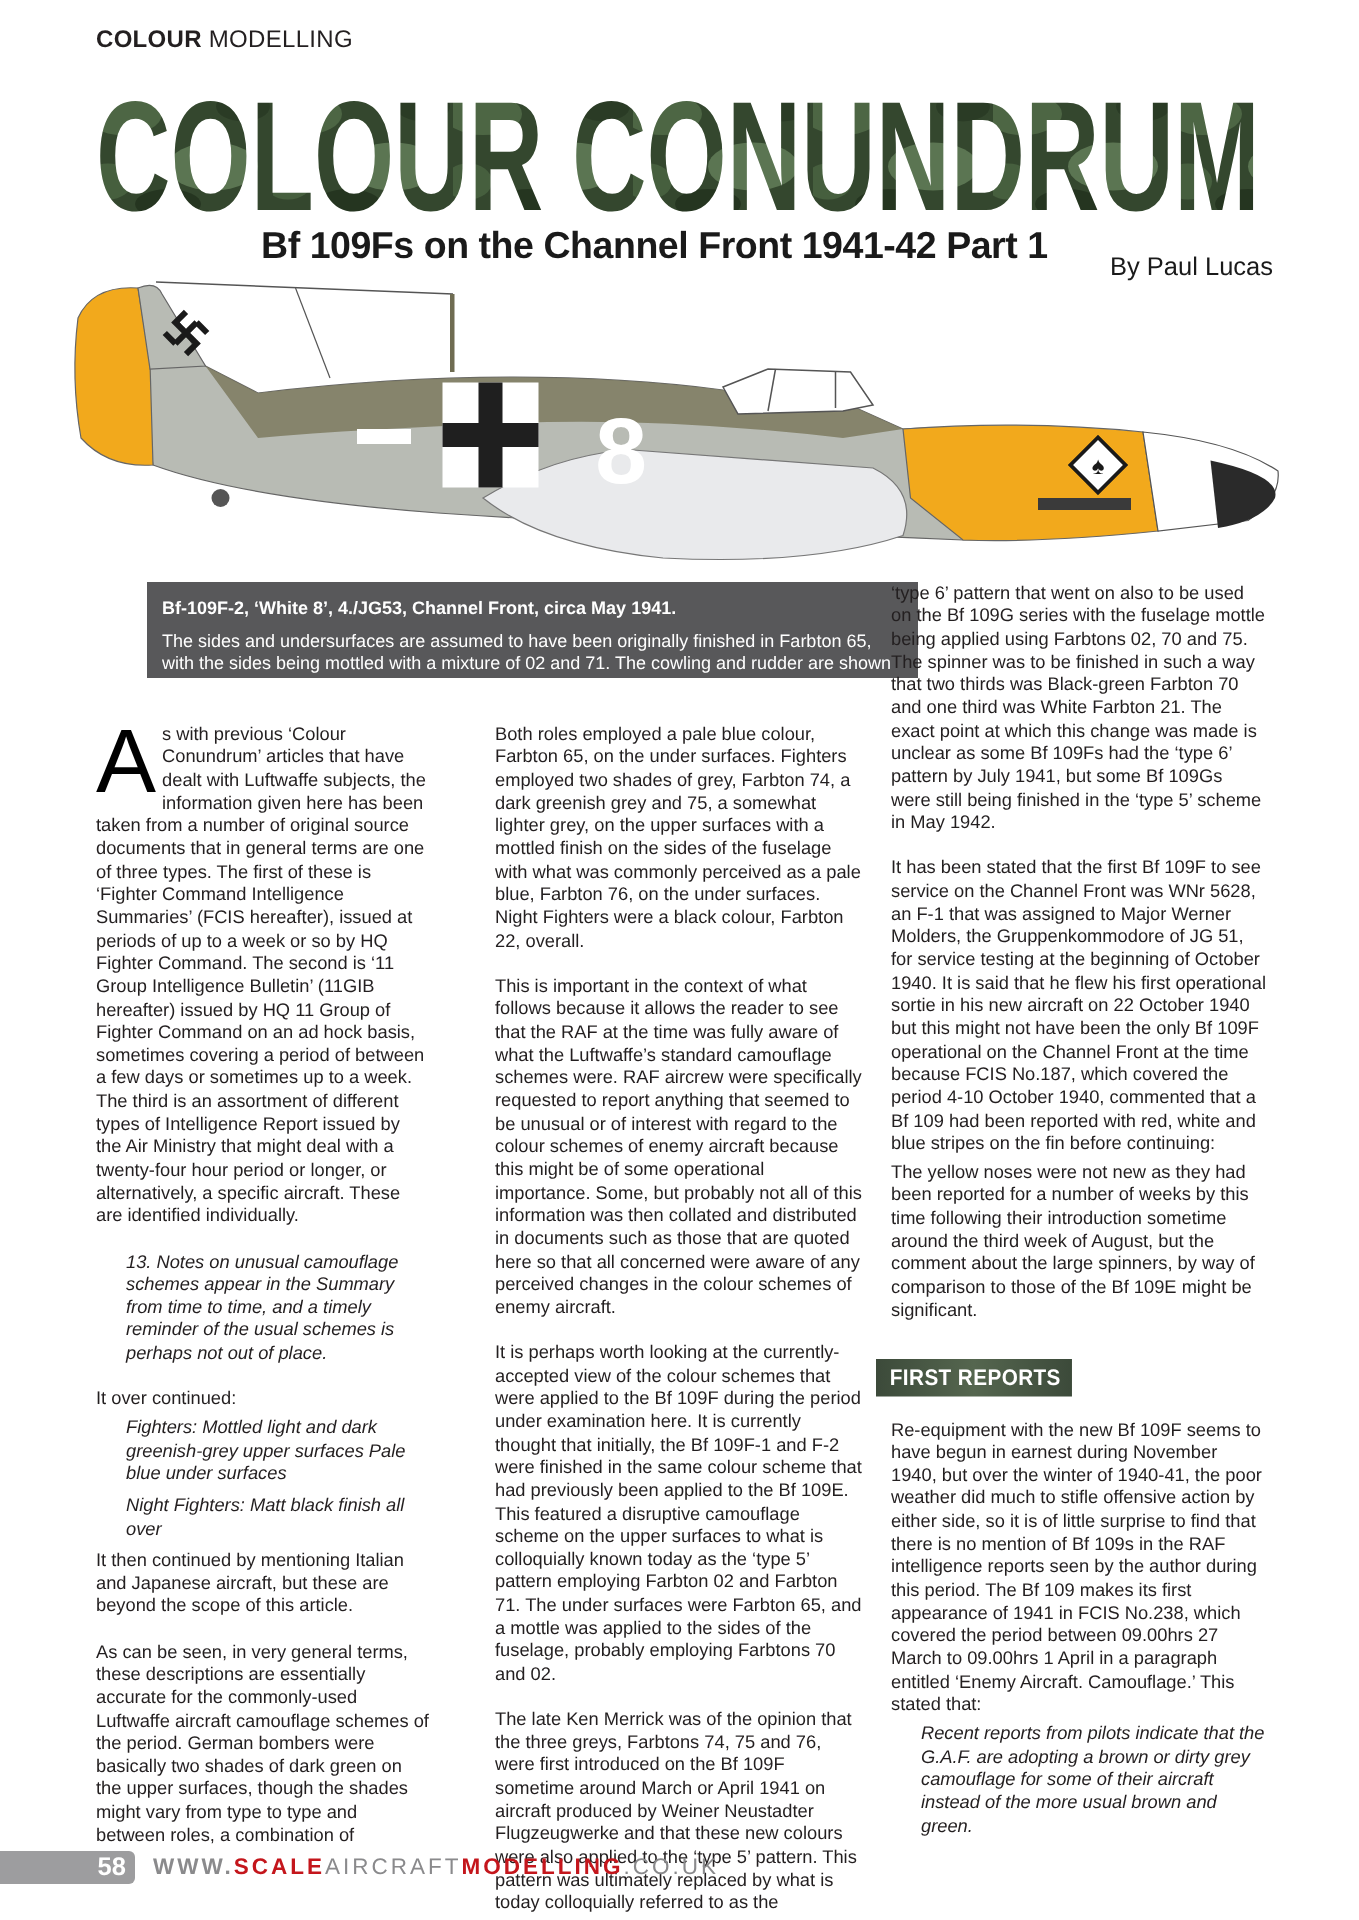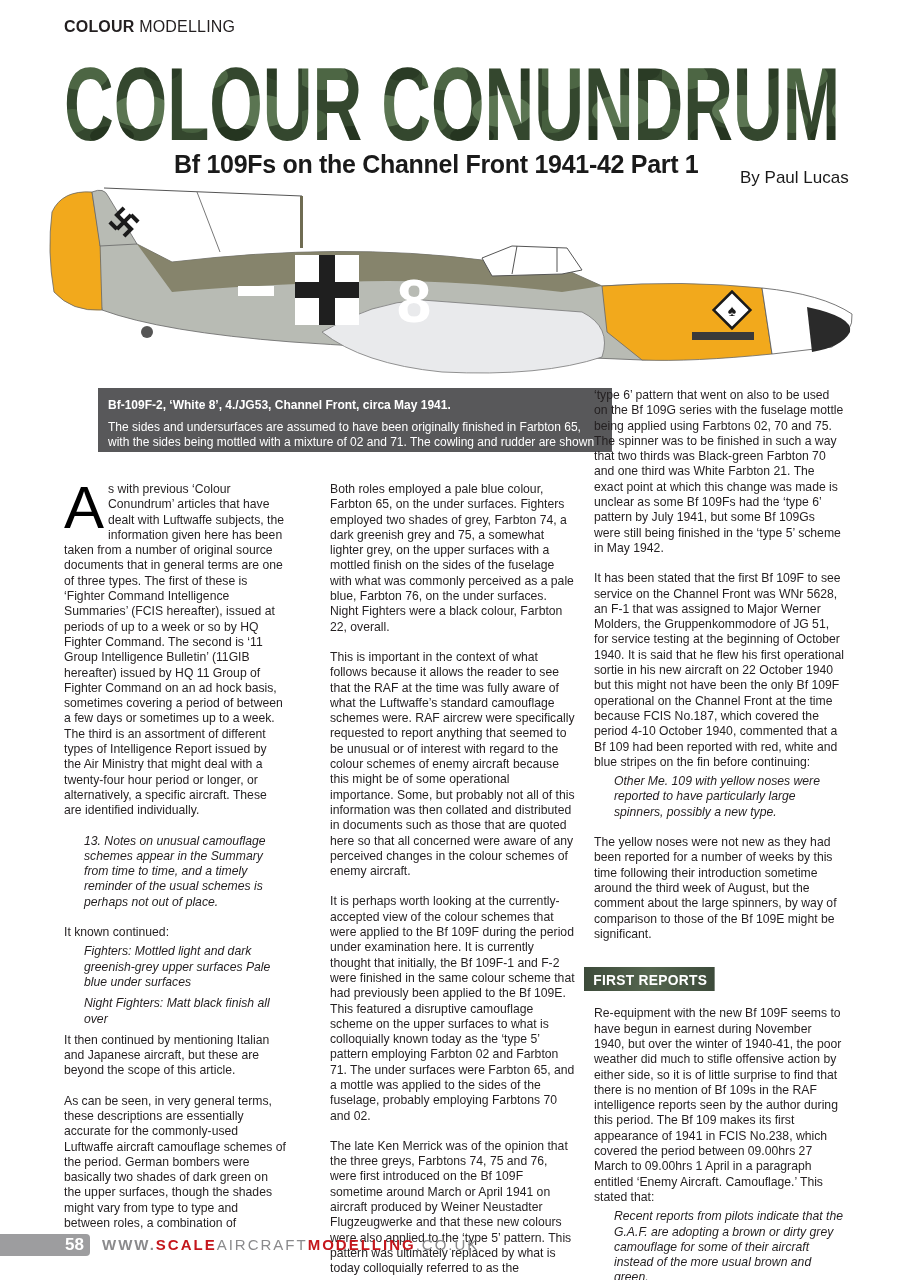--- a/index.html
+++ b/index.html
@@ -111,38 +111,37 @@
 </div>
 
 <div class="caption-box">
   <div class="caption-title">Bf-109F-2, ‘White 8’, 4./JG53, Channel Front, circa May 1941.</div>
   <div class="caption-body">The sides and undersurfaces are assumed to have been originally finished in Farbton 65, with the sides being mottled with a mixture of 02 and 71. The cowling and rudder are shown as being 04.</div>
 </div>
 
 <div class="col col1">
   <p><span class="dropcap">A</span><span>s with previous ‘Colour Conundrum’ articles that have dealt with Luftwaffe subjects, the information given here has been taken from a number of original source documents that in general terms are one of three types. The first of these is ‘Fighter Command Intelligence Summaries’ (FCIS hereafter), issued at periods of up to a week or so by HQ Fighter Command. The second is ‘11 Group Intelligence Bulletin’ (11GIB hereafter) issued by HQ 11 Group of Fighter Command on an ad hock basis, sometimes covering a period of between a few days or sometimes up to a week. The third is an assortment of different types of Intelligence Report issued by the Air Ministry that might deal with a twenty-four hour period or longer, or alternatively, a specific aircraft. These are identified individually.</span></p>
   <p class="quote">13. Notes on unusual camouflage schemes appear in the Summary from time to time, and a timely reminder of the usual schemes is perhaps not out of place.</p>
-  <p class="tight">It known continued:</p>
+  <p class="tight">It over continued:</p>
   <p class="quote tight">Fighters: Mottled light and dark greenish-grey upper surfaces Pale blue under surfaces</p>
   <p class="quote tight">Night Fighters: Matt black finish all over</p>
   <p>It then continued by mentioning Italian and Japanese aircraft, but these are beyond the scope of this article.</p>
   <p><span>As can be seen, in very general terms, these descriptions are essentially accurate for the commonly-used Luftwaffe aircraft camouflage schemes of the period. German bombers were basically two shades of dark green on the upper surfaces, though the shades might vary from type to type and between roles, a combination of </span></p>
 </div>
 
 <div class="col col2">
   <p>Both roles employed a pale blue colour, Farbton 65, on the under surfaces. Fighters employed two shades of grey, Farbton 74, a dark greenish grey and 75, a somewhat lighter grey, on the upper surfaces with a mottled finish on the sides of the fuselage with what was commonly perceived as a pale blue, Farbton 76, on the under surfaces. Night Fighters were a black colour, Farbton 22, overall.</p>
   <p>This is important in the context of what follows because it allows the reader to see that the RAF at the time was fully aware of what the Luftwaffe’s standard camouflage schemes were. RAF aircrew were specifically requested to report anything that seemed to be unusual or of interest with regard to the colour schemes of enemy aircraft because this might be of some operational importance. Some, but probably not all of this information was then collated and distributed in documents such as those that are quoted here so that all concerned were aware of any perceived changes in the colour schemes of enemy aircraft.</p>
   <p>It is perhaps worth looking at the currently-accepted view of the colour schemes that were applied to the Bf 109F during the period under examination here. It is currently thought that initially, the Bf 109F-1 and F-2 were finished in the same colour scheme that had previously been applied to the Bf 109E. This featured a disruptive camouflage scheme on the upper surfaces to what is colloquially known today as the ‘type 5’ pattern employing Farbton 02 and Farbton 71. The under surfaces were Farbton 65, and a mottle was applied to the sides of the fuselage, probably employing Farbtons 70 and 02.</p>
   <p>The late Ken Merrick was of the opinion that the three greys, Farbtons 74, 75 and 76, were first introduced on the Bf 109F sometime around March or April 1941 on aircraft produced by Weiner Neustadter Flugzeugwerke and that these new colours were also applied to the ‘type 5’ pattern. This pattern was ultimately replaced by what is today colloquially referred to as the</p>
 </div>
 
 <div class="col col3">
   <p>‘type 6’ pattern that went on also to be used on the Bf 109G series with the fuselage mottle being applied using Farbtons 02, 70 and 75. The spinner was to be finished in such a way that two thirds was Black-green Farbton 70 and one third was White Farbton 21. The exact point at which this change was made is unclear as some Bf 109Fs had the ‘type 6’ pattern by July 1941, but some Bf 109Gs were still being finished in the ‘type 5’ scheme in May 1942.</p>
   <p class="tight">It has been stated that the first Bf 109F to see service on the Channel Front was WNr 5628, an F-1 that was assigned to Major Werner Molders, the Gruppenkommodore of JG 51, for service testing at the beginning of October 1940. It is said that he flew his first operational sortie in his new aircraft on 22 October 1940 but this might not have been the only Bf 109F operational on the Channel Front at the time because FCIS No.187, which covered the period 4-10 October 1940, commented that a Bf 109 had been reported with red, white and blue stripes on the fin before continuing:</p>
-  <p class="quote">Other Me. 109 with yellow noses were reported to have particularly large spinners, possibly a new type.</p>
   <p>The yellow noses were not new as they had been reported for a number of weeks by this time following their introduction sometime around the third week of August, but the comment about the large spinners, by way of comparison to those of the Bf 109E might be significant.</p>
   <div class="section-head">FIRST REPORTS</div>
   <p class="tight">Re-equipment with the new Bf 109F seems to have begun in earnest during November 1940, but over the winter of 1940-41, the poor weather did much to stifle offensive action by either side, so it is of little surprise to find that there is no mention of Bf 109s in the RAF intelligence reports seen by the author during this period. The Bf 109 makes its first appearance of 1941 in FCIS No.238, which covered the period between 09.00hrs 27 March to 09.00hrs 1 April in a paragraph entitled ‘Enemy Aircraft. Camouflage.’ This stated that:</p>
   <p class="quote">Recent reports from pilots indicate that the G.A.F. are adopting a brown or dirty grey camouflage for some of their aircraft instead of the more usual brown and green.</p>
 </div>
 
 <div class="footer">
   <div class="page-num-box">
     <span class="page-num">58</span>
   </div>

